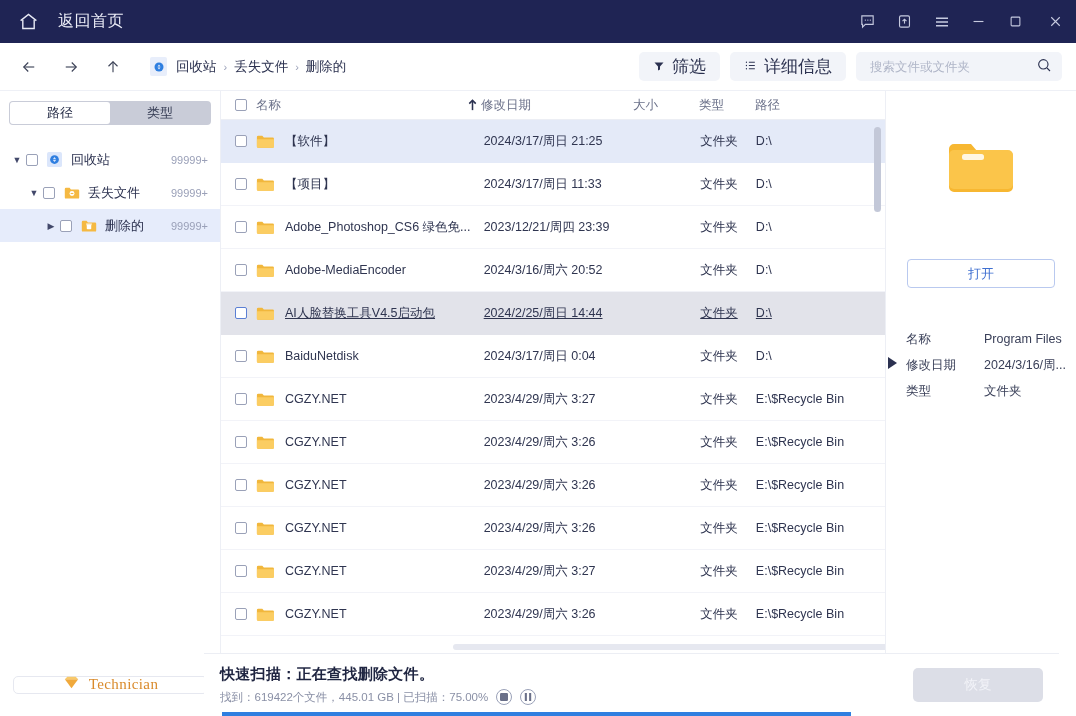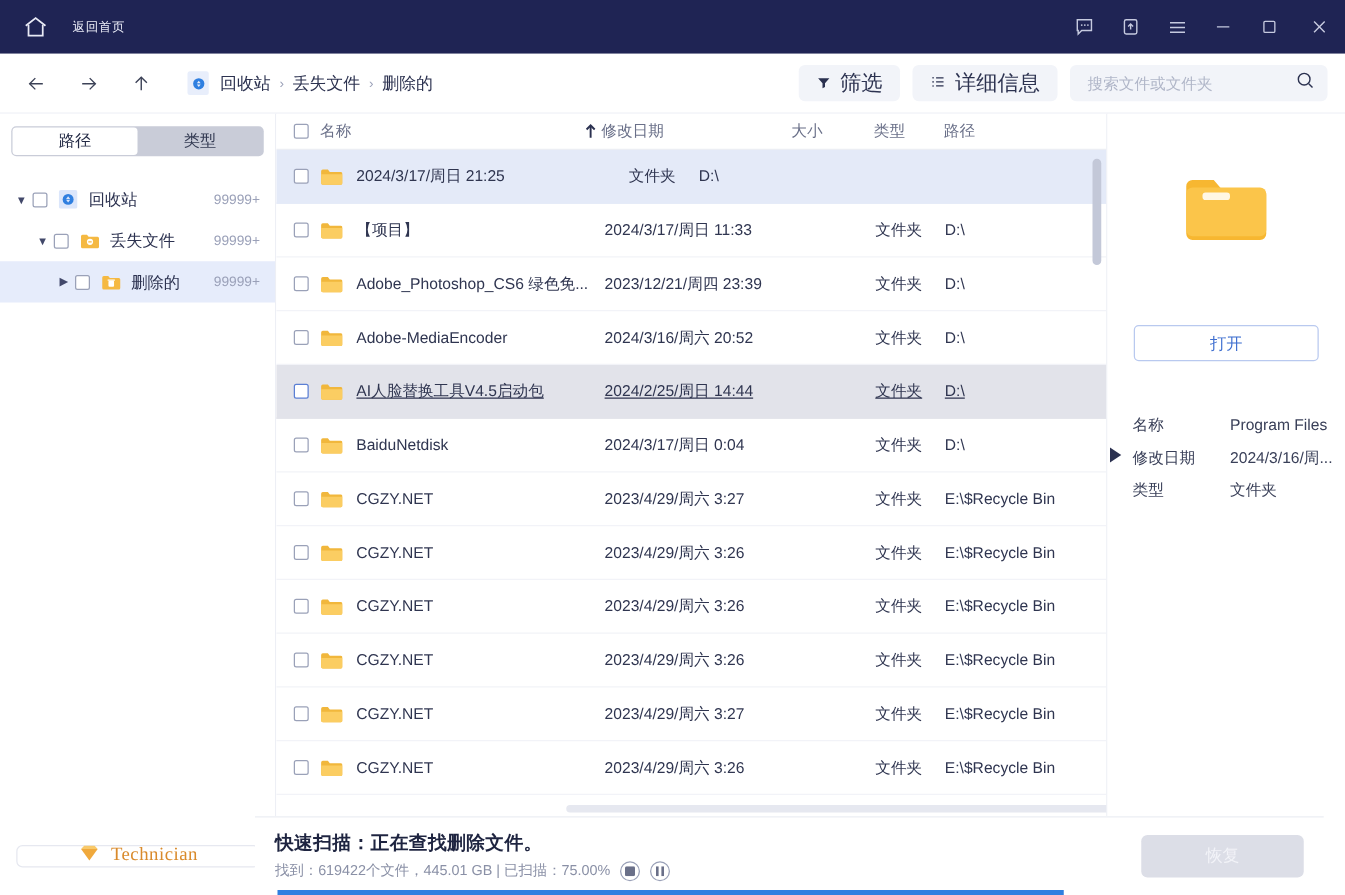--- a/index.html
+++ b/index.html
@@ -22,21 +22,21 @@
     background: #1f2454;
     display: flex; align-items: center;
   }
   .home-icon {
     margin-left: 14px; width: 28px; height: 28px;
     display: flex; align-items: center; justify-content: center;
     color: #e8eaf5;
   }
   .home-label {
     margin-left: 16px;
-    color: #eceef8; font-size: 10px; letter-spacing: .5px;
+    color: #eceef8; font-size: 16px; letter-spacing: .5px;
   }
   .title-actions {
     margin-left: auto; display: flex; align-items: center;
     height: 43px;
   }
   .tb-btn {
     width: 37px; height: 43px;
     display: flex; align-items: center; justify-content: center;
     color: #c6cadf;
   }
@@ -245,21 +245,21 @@
     width: 855px; height: 63px;
     background: #ffffff;
     border-top: 1px solid #eceef4;
     display: flex; align-items: center;
   }
   .status-text { margin-left: 16px; }
   .status-title {
     font-size: 15px; color: #1e2440; font-weight: bold; letter-spacing: .3px;
   }
   .status-sub {
-    margin-top: 5px; display: flex; align-items: flex-start; gap: 8px;
+    margin-top: 5px; display: flex; align-items: flex-end; gap: 8px;
     font-size: 11.5px; color: #8a90a6;
   }
   .ctl-btn {
     width: 16px; height: 16px; border-radius: 50%;
     border: 1px solid #9aa1b8; display:flex; align-items:center; justify-content:center;
     color: #6a7089;
   }
   .recover-btn {
     margin-left: auto; margin-right: 16px;
     width: 130px; height: 34px; border-radius: 5px;
@@ -474,20 +474,21 @@
       <div class="c-path">路径</div>
     </div>
 
     <div class="rows" id="rows">
         <div class="row hl">
           <span class="rcb"></span>
           <span class="fold"><svg width="18" height="15" viewBox="0 0 20 16">
               <path d="M1 3a1.5 1.5 0 011.5-1.5H7l1.7 2.1h9.8A1.5 1.5 0 0120 5.1v8.4A1.5 1.5 0 0118.5 15h-16A1.5 1.5 0 011 13.5z" fill="#f1b73c"></path>
               <path d="M1 5.6h19v7.9A1.5 1.5 0 0118.5 15h-16A1.5 1.5 0 011 13.5z" fill="#fbcd62"></path>
             </svg></span>
+          <span class="rname">【软件】</span>
           <span class="c-date">2024/3/17/周日 21:25</span>
           <span class="c-size"></span>
           <span class="c-type">文件夹</span>
           <span class="c-path">D:\</span>
         </div>
         <div class="row">
           <span class="rcb"></span>
           <span class="fold"><svg width="18" height="15" viewBox="0 0 20 16">
               <path d="M1 3a1.5 1.5 0 011.5-1.5H7l1.7 2.1h9.8A1.5 1.5 0 0120 5.1v8.4A1.5 1.5 0 0118.5 15h-16A1.5 1.5 0 011 13.5z" fill="#f1b73c"></path>
               <path d="M1 5.6h19v7.9A1.5 1.5 0 0118.5 15h-16A1.5 1.5 0 011 13.5z" fill="#fbcd62"></path>

